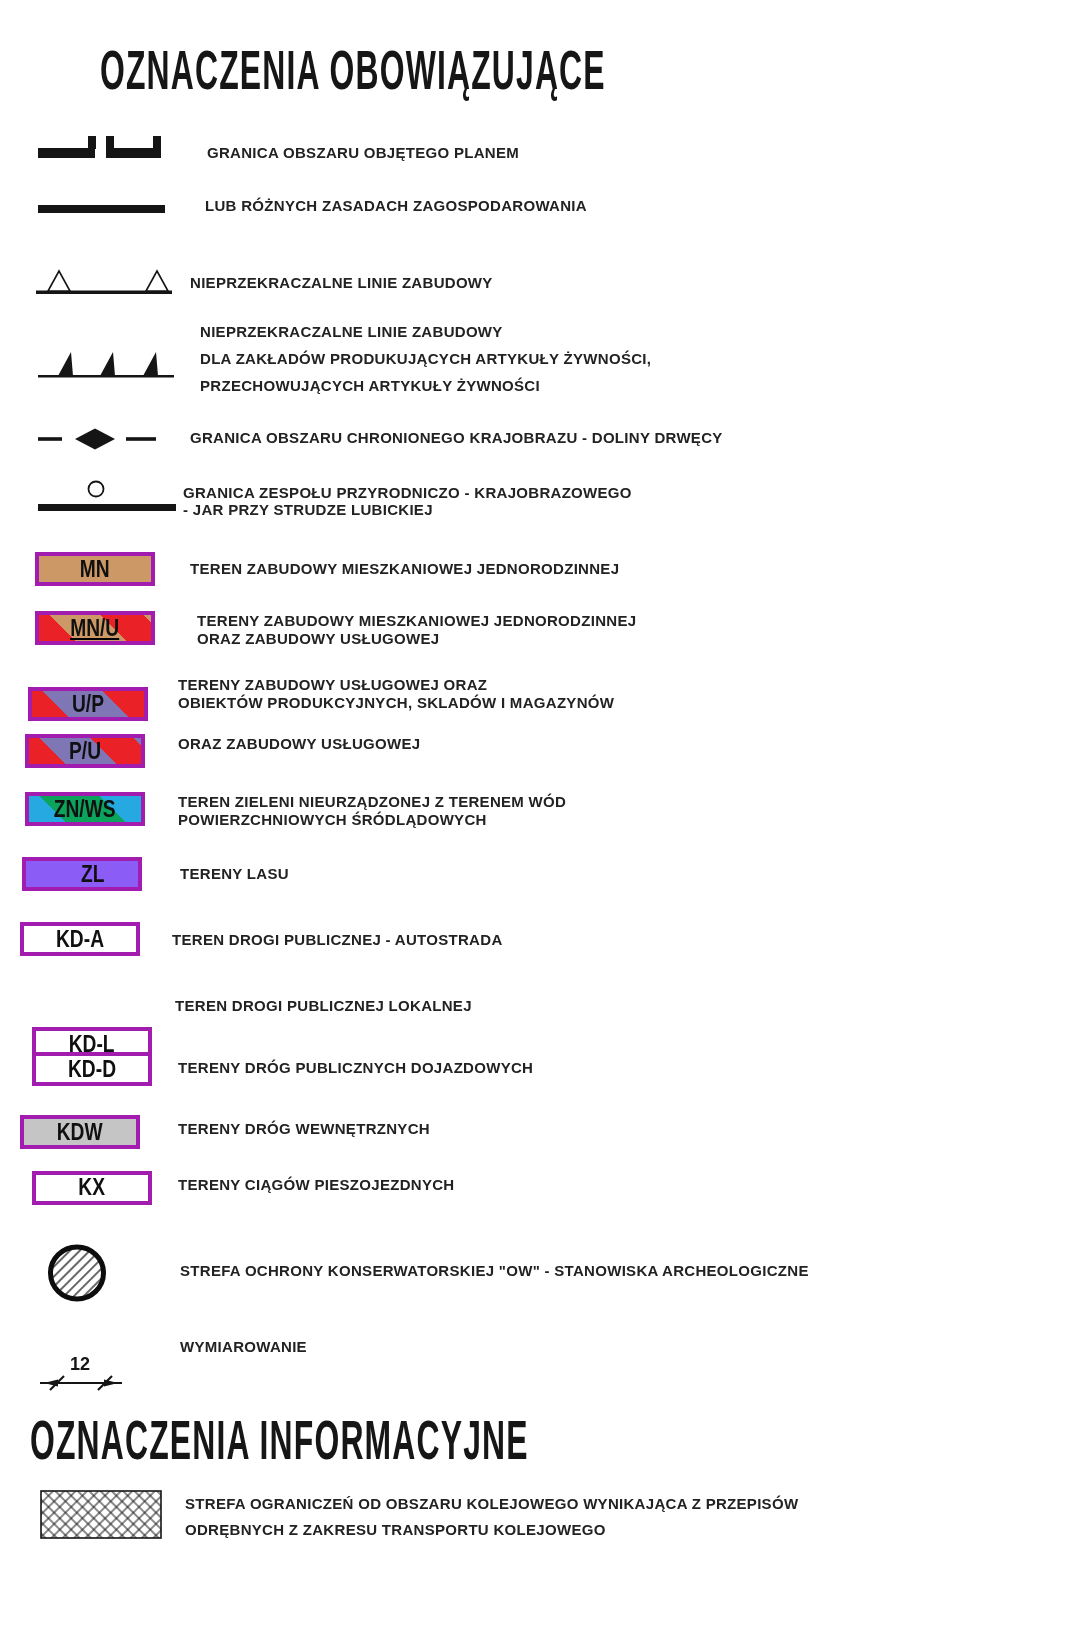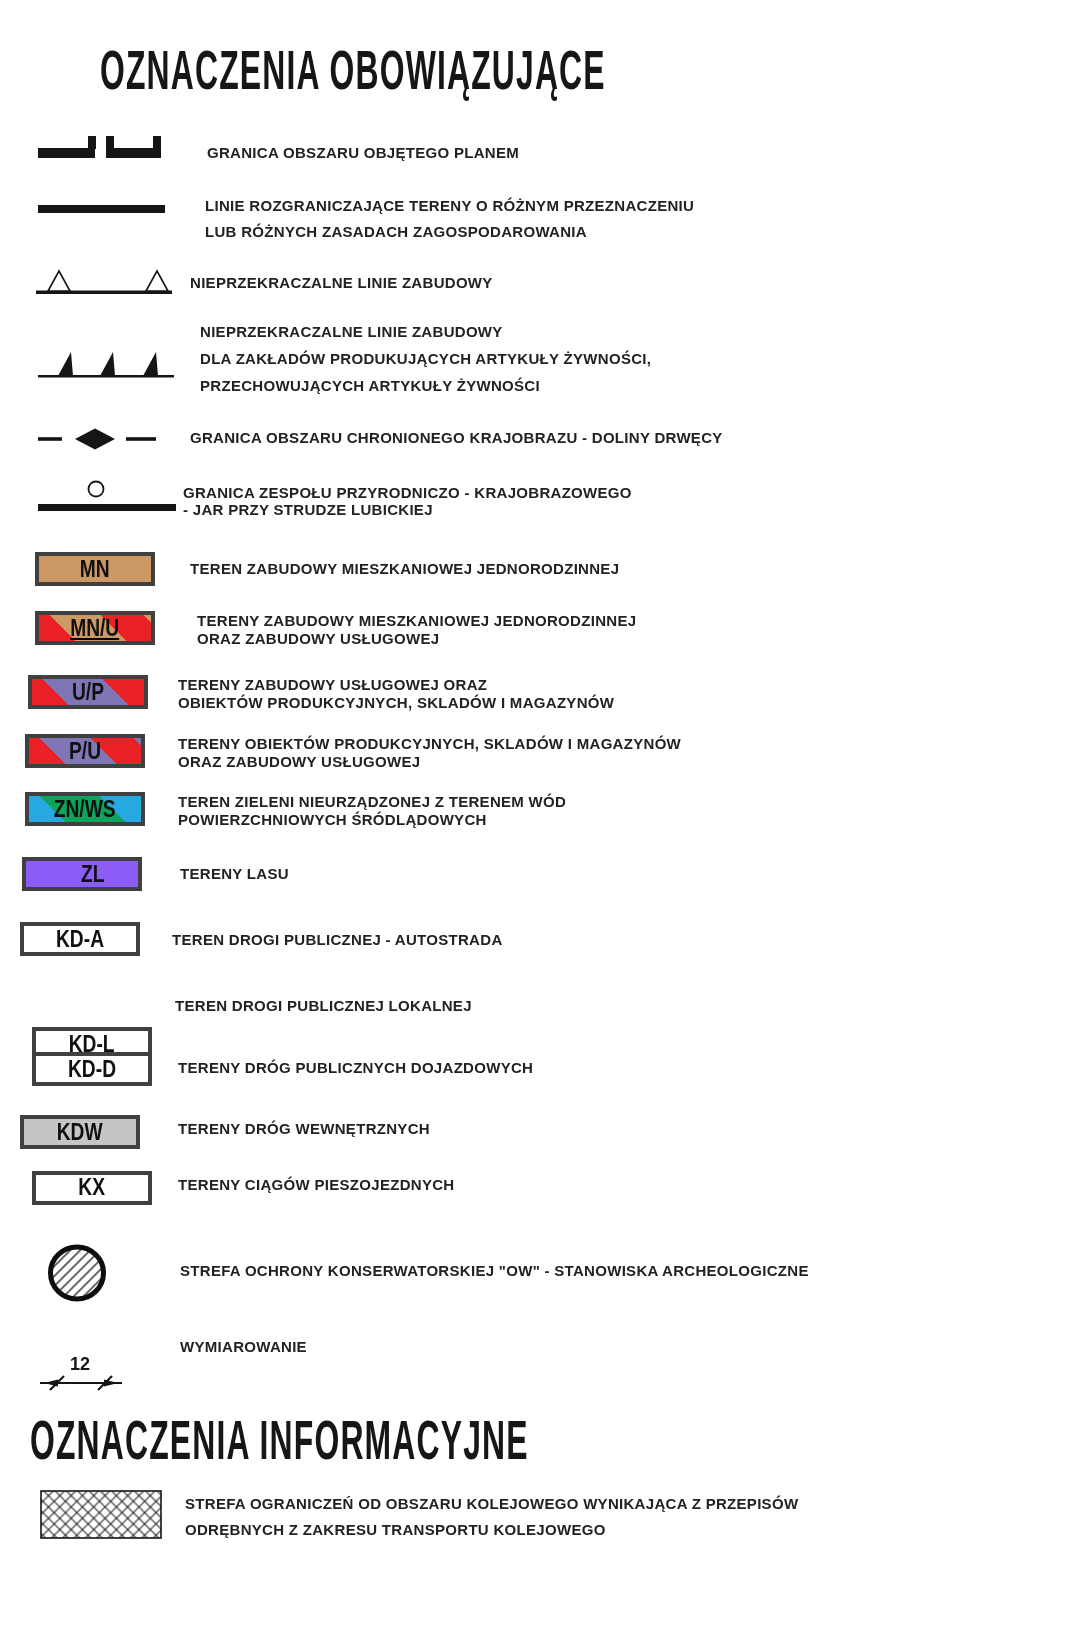--- a/index.html
+++ b/index.html
@@ -14,21 +14,21 @@
   }
   .row{position:absolute;left:0;width:100%;}
   .sym{position:absolute;}
   .sym svg{display:block;}
   .lbl{
     position:absolute;font-size:15px;font-weight:bold;color:#222222;
     letter-spacing:0.3px;white-space:nowrap;
   }
   .swatch{
     box-sizing:border-box;width:120px;height:34px;
-    border:4px solid #404040;display:flex;align-items:center;justify-content:center;
+    border:4px solid #a21caf;display:flex;align-items:center;justify-content:center;
   }
   .swatch span{
     font-size:24px;font-weight:bold;color:#101010;white-space:nowrap;
     transform:scaleX(0.8);letter-spacing:0;
   }
 </style>
 </head>
 <body>
 
 <div id="canvas">
@@ -47,21 +47,20 @@
         <div>GRANICA OBSZARU OBJĘTEGO PLANEM</div>
       </div>
     </div>
     <div class="row" style="top: 193px;">
       <div class="sym" style="left: 38px; top: 12px;">
         <svg width="127" height="9">
           <rect width="127" height="8" fill="#151515"></rect>
         </svg>
       </div>
       <div class="lbl" style="left: 205px; top: 0px; line-height: 26px;">
-        <div>LINIE ROZGRANICZAJĄCE TERENY O RÓŻNYM PRZEZNACZENIU</div>
         <div>LUB RÓŻNYCH ZASADACH ZAGOSPODAROWANIA</div>
       </div>
     </div>
     <div class="row" style="top: 266px;">
       <div class="sym" style="left: 36px; top: 2px;">
         <svg width="136" height="27">
           <rect x="0" y="22.5" width="136" height="3.5" fill="#151515"></rect>
           <polygon points="12,23 34,23 23,3" fill="#ffffff" stroke="#151515" stroke-width="1.6"></polygon>
           <polygon points="110,23 132,23 121,3" fill="#ffffff" stroke="#151515" stroke-width="1.6"></polygon>
         </svg>
@@ -124,38 +123,37 @@
         <div class="swatch" style="background: linear-gradient(45deg, rgb(234, 34, 39) 0px, rgb(234, 34, 39) 26px, rgb(204, 153, 102) 26px, rgb(204, 153, 102) 62px, rgb(234, 34, 39) 62px, rgb(234, 34, 39) 92px, rgb(204, 153, 102) 92px);">
           <span>MN/U</span>
         </div>
       </div>
       <div class="lbl" style="left: 197px; top: 1px; line-height: 18px;">
         <div>TERENY ZABUDOWY MIESZKANIOWEJ JEDNORODZINNEJ</div>
         <div>ORAZ ZABUDOWY USŁUGOWEJ</div>
       </div>
     </div>
     <div class="row" style="top: 675px;">
-      <div class="sym" style="left: 28px; top: 0px; border-radius: 16px;">
+      <div class="sym" style="left: 28px; top: 12px; border-radius: 16px;">
         <div class="swatch" style="background: linear-gradient(45deg, rgb(234, 34, 39) 0px, rgb(234, 34, 39) 26px, rgb(127, 118, 182) 26px, rgb(127, 118, 182) 68px, rgb(234, 34, 39) 68px);">
           <span>U/P</span>
         </div>
       </div>
       <div class="lbl" style="left: 178px; top: 1px; line-height: 18px;">
         <div>TERENY ZABUDOWY USŁUGOWEJ ORAZ</div>
         <div>OBIEKTÓW PRODUKCYJNYCH, SKLADÓW I MAGAZYNÓW</div>
       </div>
     </div>
     <div class="row" style="top: 734px;">
       <div class="sym" style="left: 25px; top: 0px;">
         <div class="swatch" style="background: linear-gradient(45deg, rgb(234, 34, 39) 0px, rgb(234, 34, 39) 26px, rgb(127, 118, 182) 26px, rgb(127, 118, 182) 62px, rgb(234, 34, 39) 62px, rgb(234, 34, 39) 92px, rgb(127, 118, 182) 92px);">
           <span>P/U</span>
         </div>
       </div>
       <div class="lbl" style="left: 178px; top: 1px; line-height: 18px;">
-        <div>TERENY OBIEKTÓW PRODUKCYJNYCH, SKLADÓW I MAGAZYNÓW</div>
         <div>ORAZ ZABUDOWY USŁUGOWEJ</div>
       </div>
     </div>
     <div class="row" style="top: 792px;">
       <div class="sym" style="left: 25px; top: 0px;">
         <div class="swatch" style="background: linear-gradient(45deg, rgb(37, 169, 224) 0px, rgb(37, 169, 224) 26px, rgb(12, 164, 92) 26px, rgb(12, 164, 92) 68px, rgb(37, 169, 224) 68px);">
           <span>ZN/WS</span>
         </div>
       </div>
       <div class="lbl" style="left: 178px; top: 1px; line-height: 18px;">

